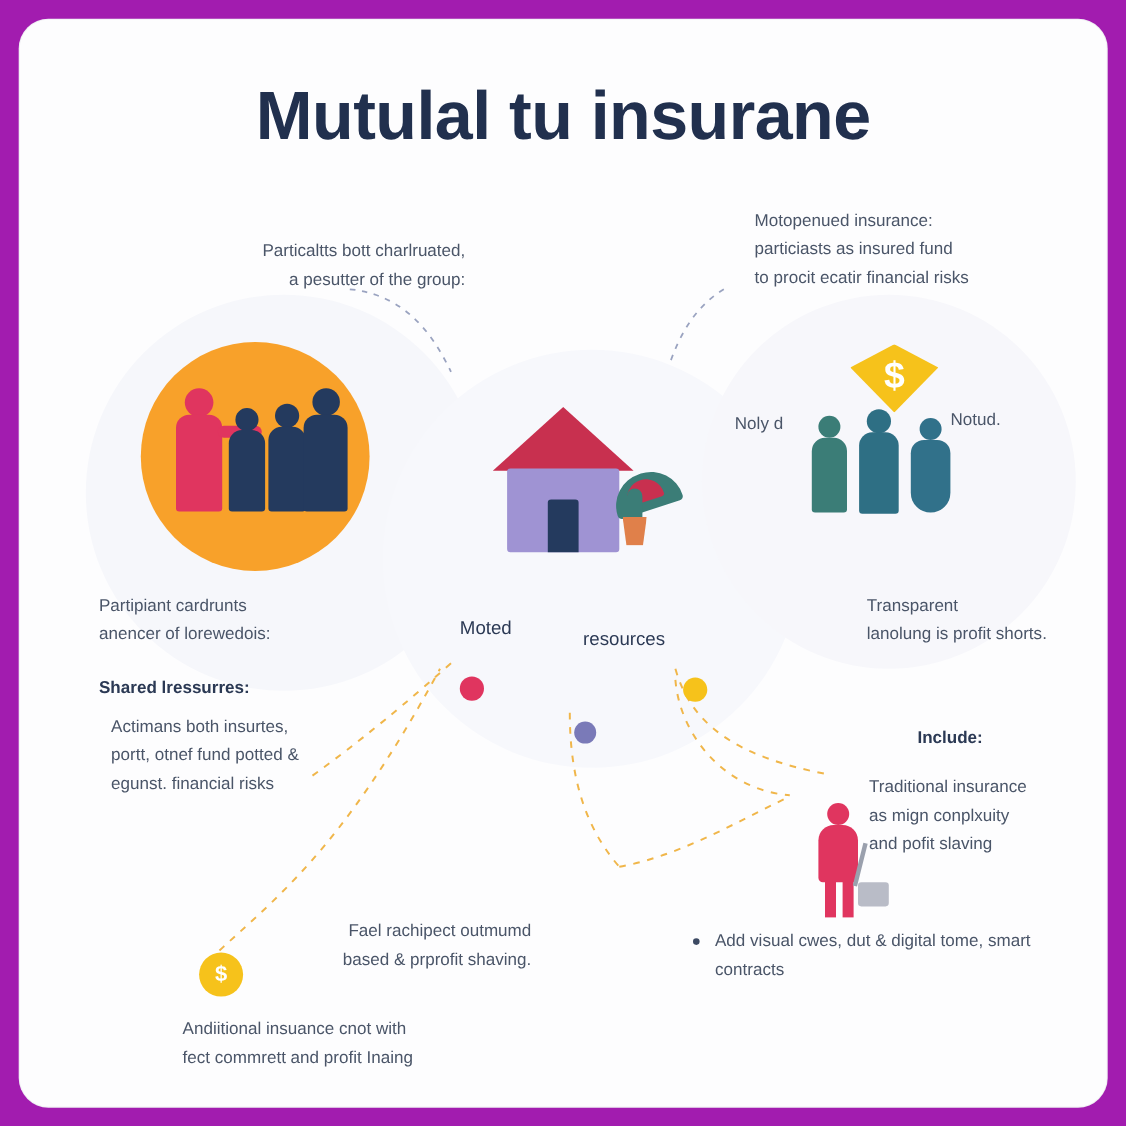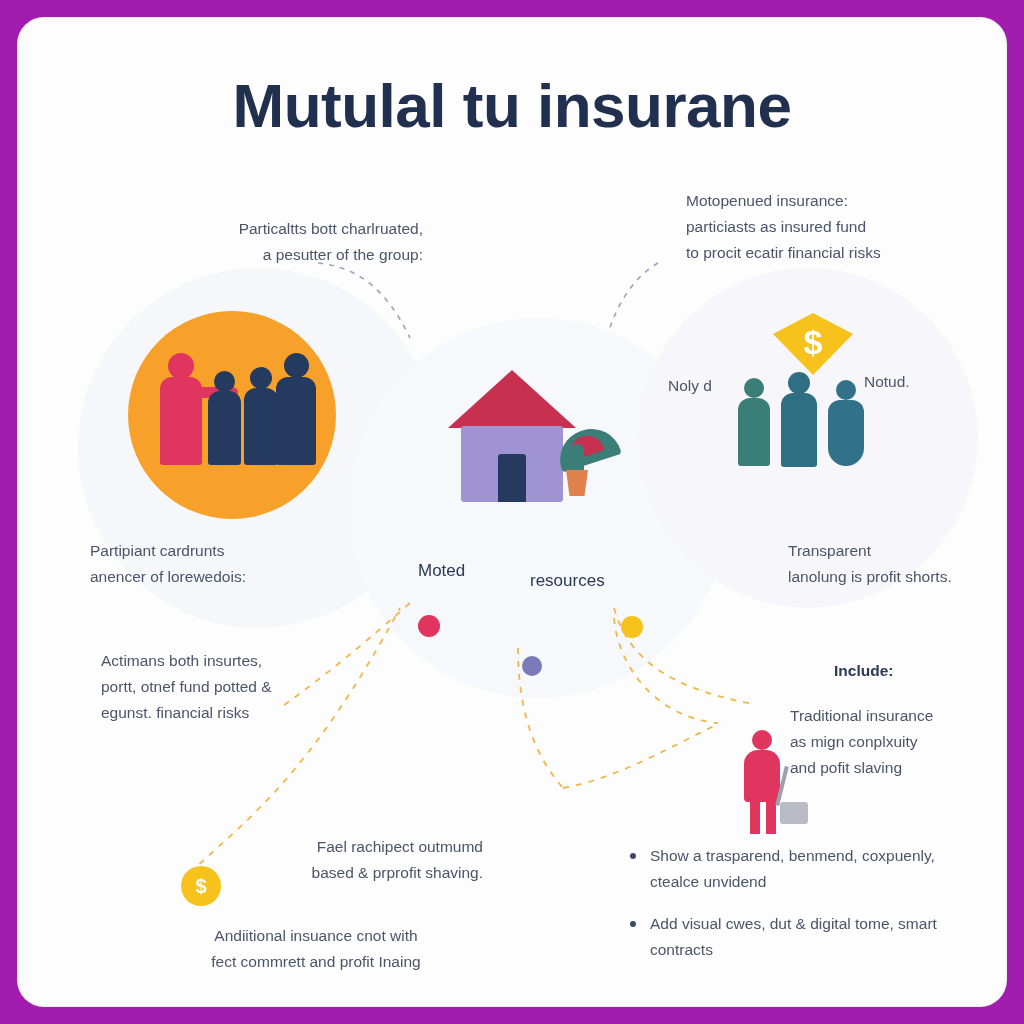--- a/index.html
+++ b/index.html
@@ -271,20 +271,21 @@
 anencer of lorewedois:</div>
     <div class="note cap-mc">Moted</div>
     <div class="note cap-mr" style="white-space: pre-line;">Transparent
 lanolung is profit shorts.</div>
     <div class="note" style="left:512px; top:550px; width:180px; color:#2b3954; font-size:17px;">resources</div>
 
     <div class="dot dot-pink"></div>
     <div class="dot dot-purple"></div>
     <div class="dot dot-yellow"></div>
 
+    <div class="note strong cap-shared-title">Shared lressurres:</div>
     <div class="note cap-shared-body" style="white-space: pre-line;">Actimans both insurtes,
 portt, otnef fund potted &amp;
 egunst. financial risks</div>
 
     <div class="note strong cap-include-title">Include:</div>
     <div class="note cap-include-body" style="white-space: pre-line;">Traditional insurance
 as mign conplxuity
 and pofit slaving</div>
 
     <div class="person-pink">
@@ -294,22 +295,21 @@
       <div class="pp-leg2"></div>
       <div class="pp-handle"></div>
       <div class="pp-cart"></div>
     </div>
 
     <div class="coin">
       <span>$</span>
     </div>
     <div class="note cap-bl1" style="white-space: pre-line;">Fael rachipect outmumd
 based &amp; prprofit shaving.</div>
-    <div class="note cap-bl2" style="white-space: pre-line; text-align: center;">Andiitional insuance cnot with
+    <div class="note cap-bl2" style="white-space: pre-line;">Andiitional insuance cnot with
 fect commrett and profit Inaing</div>
 
     <div class="bullets">
-      <div class="bullet">Show a trasparend, benmend, coxpuenly, ctealce unvidend</div>
       <div class="bullet">Add visual cwes, dut &amp; digital tome, smart contracts</div>
     </div>
 
   </div>
 </div>
 
 </body></html>

